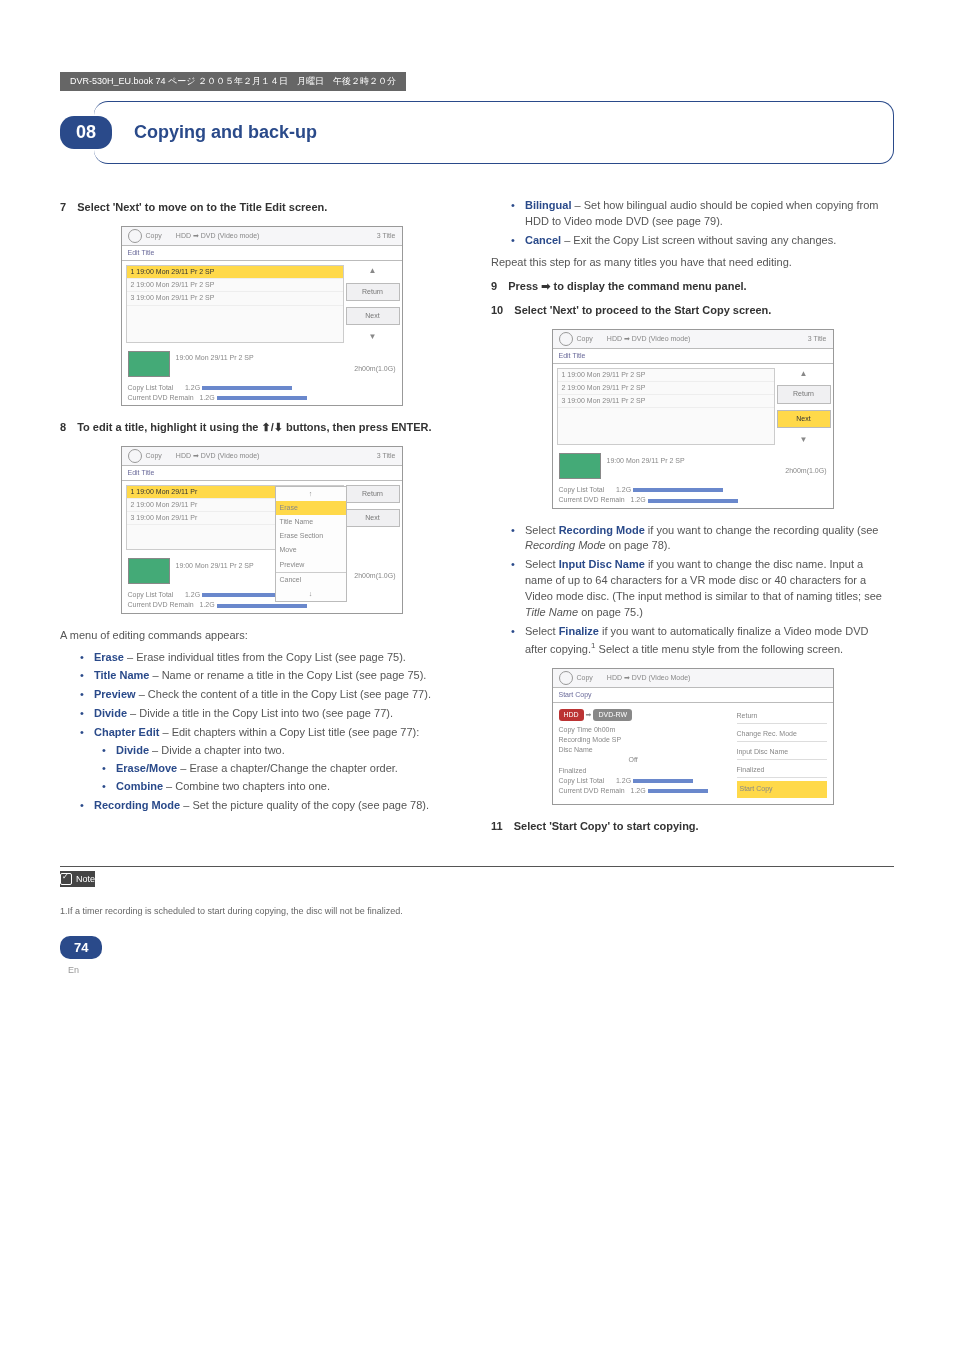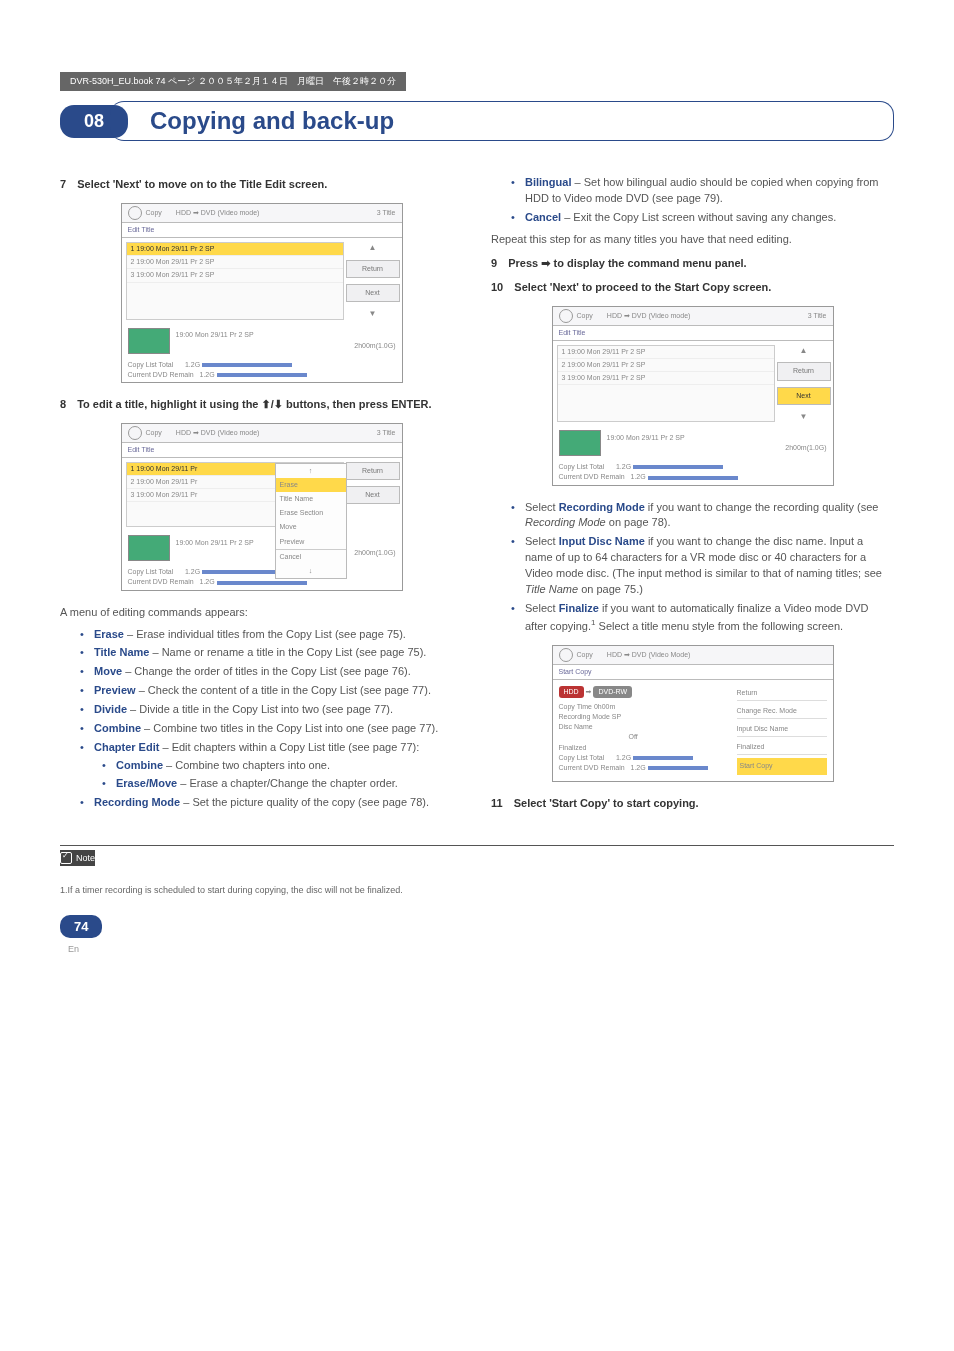--- a/index.html
+++ b/index.html
@@ -25,32 +25,32 @@
   .chapter-bar {
     display: flex;
     align-items: center;
     margin-bottom: 28px;
   }
   .chapter-num {
     background: #2a4a8a;
     color: #fff;
     font-weight: bold;
     font-size: 18px;
-    padding: 6px 24px;
+    padding: 6px 16px;
     border-radius: 14px;
     margin-right: 10px;
     text-align: center;
   }
   .chapter-title {
     color: #2a4a8a;
     font-weight: bold;
-    font-size: 24px;
+    font-size: 18px;
     border: 1px solid #2a4a8a;
     border-radius: 14px;
-    padding: 5px 18px;
+    padding: 20px 18px;
     flex: 1;
     border-left: none;
     margin-left: -28px;
     padding-left: 40px;
   }
   .columns {
     display: flex;
     gap: 28px;
   }
   .col {
@@ -320,28 +320,27 @@
         <div class="scr-totals">
           <div><span>Copy List Total</span> &nbsp;&nbsp;&nbsp;&nbsp; <span>1.2G</span> <span class="scr-bar" style="width:90px;"></span></div>
           <div><span>Current DVD Remain</span> &nbsp; <span>1.2G</span> <span class="scr-bar" style="width:90px;"></span></div>
         </div>
       </div>
 
       <div>A menu of editing commands appears:</div>
       <ul class="bullets">
         <li><span class="bold-blue">Erase</span><span> – Erase individual titles from the Copy List (see page 75).</span></li>
         <li><span class="bold-blue">Title Name</span><span> – Name or rename a title in the Copy List (see page 75).</span></li>
-        <li><span class="bold-blue">Move</span><span> – Change the order of titles in the Copy List (see page 76).</span></li>
         <li><span class="bold-blue">Preview</span><span> – Check the content of a title in the Copy List (see page 77).</span></li>
         <li><span class="bold-blue">Divide</span><span> – Divide a title in the Copy List into two (see page 77).</span></li>
-        <li><span class="bold-blue">Combine</span><span> – Combine two titles in the Copy List into one (see page 77).</span></li>
         <li><span class="bold-blue">Chapter Edit</span><span> – Edit chapters within a Copy List title (see page 77):</span>
           <ul class="sub">
+            <li><span class="bold-blue">Divide</span><span> – Divide a chapter into two.</span></li>
+            <li><span class="bold-blue">Erase/Move</span><span> – Erase a chapter/Change the chapter order.</span></li>
             <li><span class="bold-blue">Combine</span><span> – Combine two chapters into one.</span></li>
-            <li><span class="bold-blue">Erase/Move</span><span> – Erase a chapter/Change the chapter order.</span></li>
           </ul>
         </li>
         <li><span class="bold-blue">Recording Mode</span><span> – Set the picture quality of the copy (see page 78).</span></li>
       </ul>
     </div>
 
     <div class="col">
       <ul class="bullets">
         <li><span class="bold-blue">Bilingual</span><span> – Set how bilingual audio should be copied when copying from HDD to Video mode DVD (see page 79).</span></li>
         <li><span class="bold-blue">Cancel</span><span> – Exit the Copy List screen without saving any changes.</span></li>

